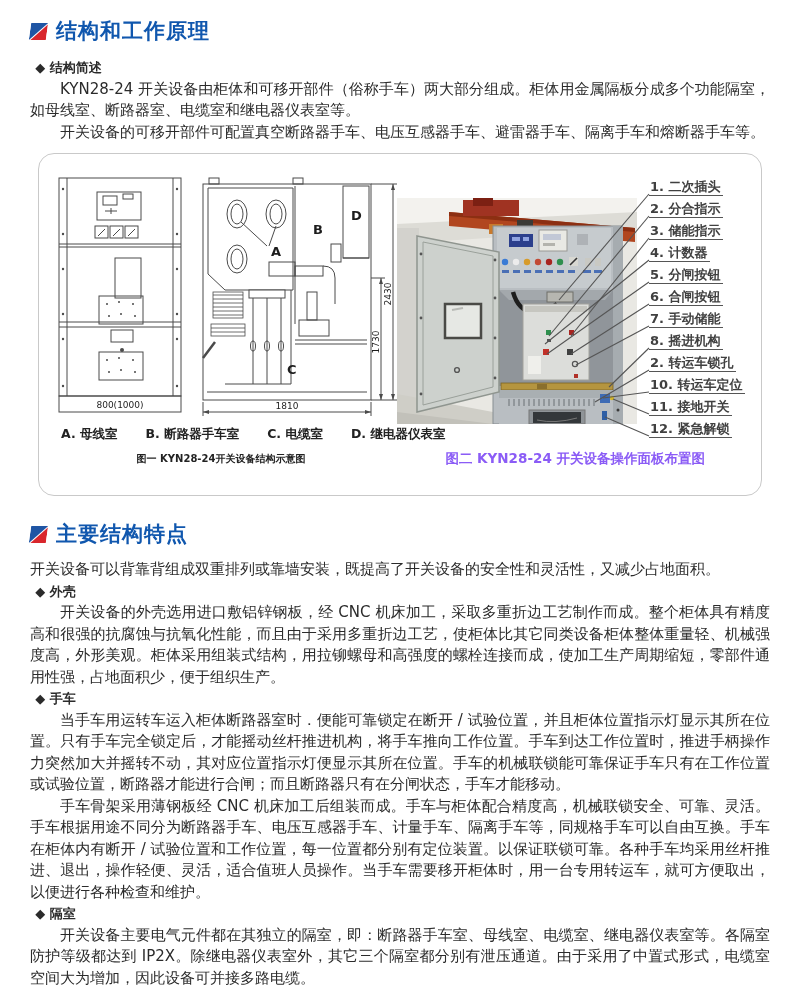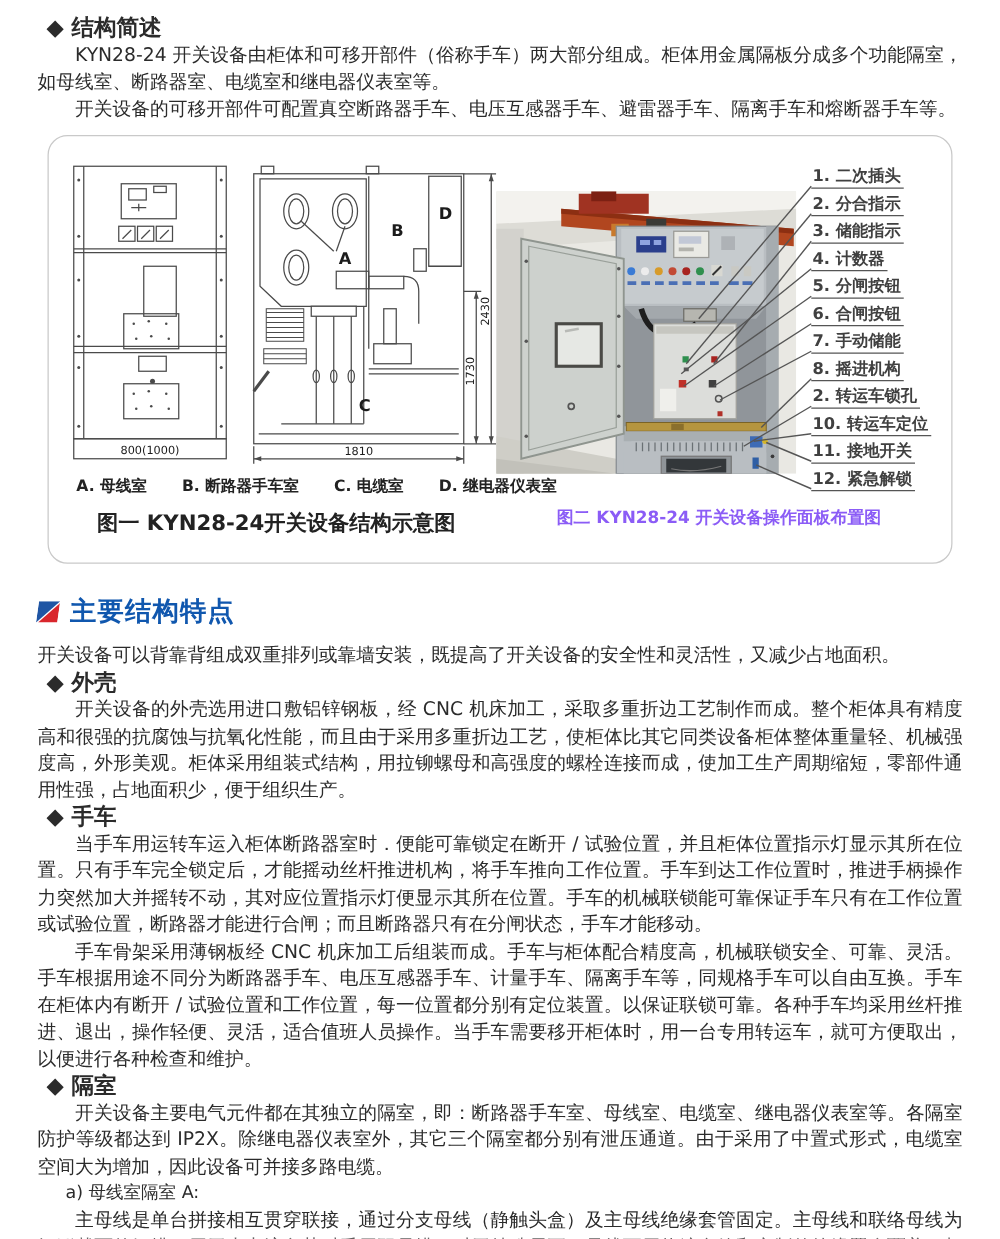--- a/index.html
+++ b/index.html
@@ -10,45 +10,52 @@
   }
   .content{padding:0 30px;}
   
   .sec-header{display:flex;align-items:center;gap:9px;margin:0;padding:0;}
   .sec-header .hicon{width:17px;height:17px;flex:0 0 auto;transform:skewX(-8deg);}
   .sec-header .htext{font-size:21px;font-weight:bold;color:#1057ae;letter-spacing:1px;}
   .sec1-header{padding-top:17px;}
   .sec2-header{padding-top:24px;}
   
   p.body{font-size:15px;line-height:21.5px;margin:0;text-align:justify;text-indent:2em;}
-  p.sub{font-size:18px;line-height:21.5px;margin:0;font-weight:bold;text-indent:0.4em;}
+  p.sub{font-size:13px;line-height:21.5px;margin:0;font-weight:bold;text-indent:0.4em;}
   p.sub2{font-size:14px;line-height:21.5px;margin:0;text-indent:1.6em;}
   
   .figure-box{
     position:relative;margin:10px 8px 0 8px;height:341px;
     border:1.5px solid #c9c9c9;border-radius:16px;background:#fff;
   }
   .fig-diagram{position:absolute;left:16px;top:20px;}
   .fig-photo{position:absolute;left:358px;top:44px;}
   .callout-lines{position:absolute;left:0;top:0;width:724px;height:341px;pointer-events:none;}
   .callout-label{
     position:absolute;left:610px;font-size:13px;font-weight:bold;color:#404040;
     border-bottom:1.2px solid #555;padding:0 2px 1px 1px;white-space:nowrap;line-height:15px;
   }
   .legend-row{position:absolute;left:22px;top:272px;width:336px;font-size:12.5px;font-weight:bold;color:#222;
     display:flex;gap:28px;white-space:nowrap;}
-  .cap1{position:absolute;left:22px;top:298px;width:320px;text-align:center;font-size:17px;font-weight:bold;color:#222;}
+  .cap1{position:absolute;left:22px;top:298px;width:320px;text-align:center;font-size:10px;font-weight:bold;color:#222;}
   .cap2{position:absolute;left:366px;top:296px;width:300px;text-align:right;font-size:13.5px;font-weight:bold;color:#8b5cf6;}
   svg text{font-family:"DejaVu Sans","Liberation Sans",sans-serif;}
 </style>
 </head>
 <body>
 
 <div class="content">
 
+  <div class="sec-header sec1-header">
+    <svg class="hicon" viewBox="0 0 16 16">
+      <polygon points="0,0 16,0 0,16" fill="#1f55a4"></polygon>
+      <polygon points="16,1.5 16,16 1.5,16" fill="#d9262c"></polygon>
+    </svg>
+    <span class="htext">结构和工作原理</span>
+  </div>
 
   <div style="margin-top:12px;">
     <p class="sub">◆ 结构简述</p>
     <p class="body">KYN28-24 开关设备由柜体和可移开部件（俗称手车）两大部分组成。柜体用金属隔板分成多个功能隔室，如母线室、断路器室、电缆室和继电器仪表室等。</p>
     <p class="body">开关设备的可移开部件可配置真空断路器手车、电压互感器手车、避雷器手车、隔离手车和熔断器手车等。</p>
   </div>
 
   <div class="figure-box">
 
     <svg class="fig-diagram" width="342" height="248" viewBox="0 0 342 248">

